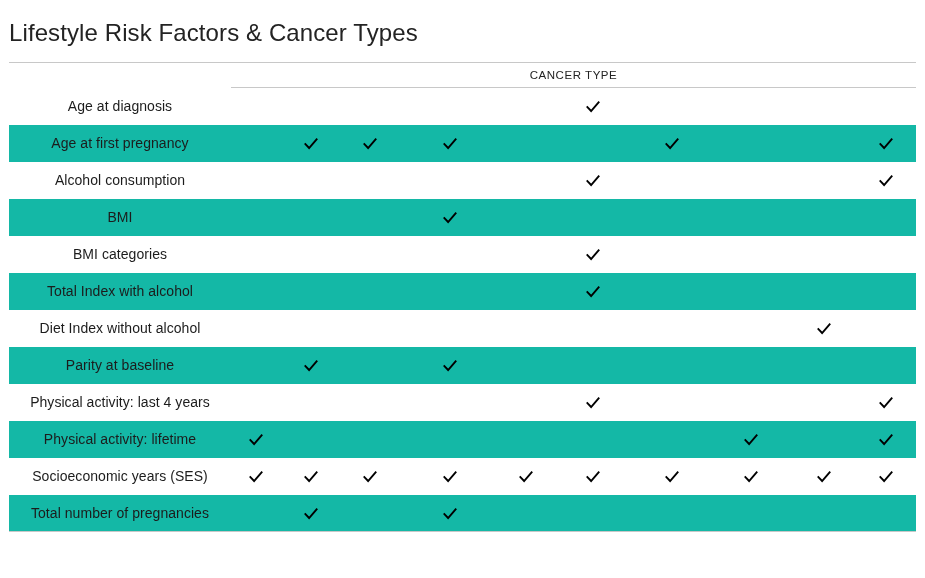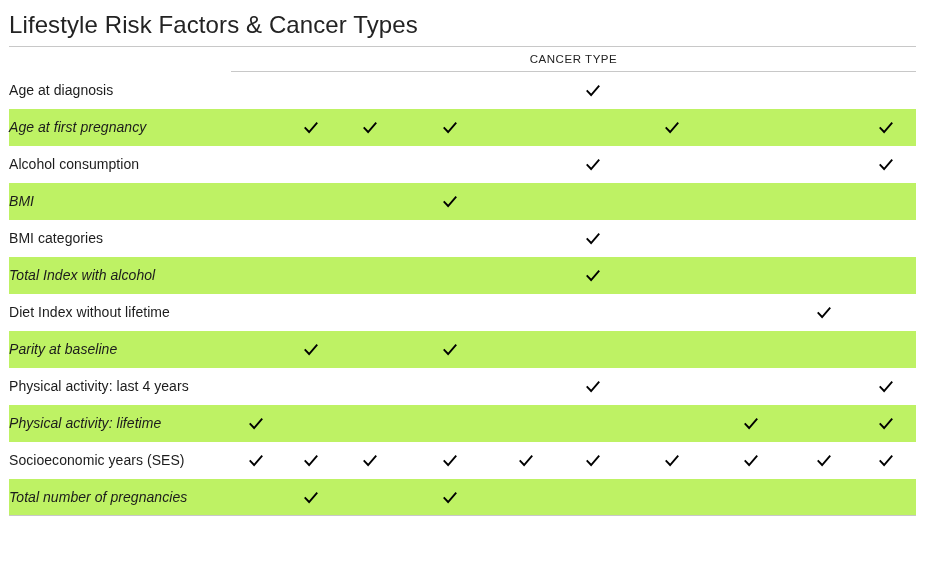--- a/index.html
+++ b/index.html
@@ -12,21 +12,21 @@
     height: 578px;
     font-family: "Liberation Sans", sans-serif;
     color: #1a1a1a;
     overflow: hidden;
   }
   .page {
     position: relative;
     width: 925px;
     height: 578px;
     box-sizing: border-box;
-    padding: 0 9px;
+    padding: 8px 9px;
     border-radius: 26px;
   }
   
   .title {
     font-size: 24px;
     font-weight: 400;
     color: #232323;
     letter-spacing: 0.1px;
     margin: 0;
     padding-top: 10px;
@@ -37,21 +37,21 @@
     font-size: 12.5px;
     font-weight: 400;
     color: #2b2b2b;
     margin: 0;
     padding-top: 4px;
     line-height: 16px;
     white-space: nowrap;
   }
   
   table.matrix {
-    margin-top: 6px;
+    margin-top: 14px;
     border-collapse: collapse;
     width: 907px;
     table-layout: fixed;
   }
   table.matrix td, table.matrix th {
     padding: 0;
     margin: 0;
   }
   
   tr.rule-top th {
@@ -92,31 +92,30 @@
     padding-left: 2px;
   }
   tr.head-row th.colhead {
     text-align: center;
   }
   
   tbody tr {
     height: 37px;
   }
   tbody tr.alt {
-    background: #bef264;
-    font-style: italic;
+    background: #14b8a6;
   }
   tbody tr:last-child td {
     border-bottom: 1.3px solid #c8c8c8;
   }
   td.factor {
     font-size: 14px;
     font-weight: 400;
     color: #1c1c1c;
-    text-align: left;
+    text-align: center;
     padding-left: 2px;
     vertical-align: middle;
     white-space: nowrap;
     letter-spacing: 0.05px;
   }
   td.cell {
     text-align: center;
     vertical-align: middle;
   }
   .check {
@@ -262,21 +261,21 @@
           <td class="cell"><span class="empty"></span></td>
           <td class="cell"><span class="check"><svg width="16" height="16" viewBox="0 0 16 16" aria-hidden="true">
                 <path d="M2.4 8.1 L6.1 12.0 L13.6 3.4" fill="none" stroke="#000000" stroke-width="1.9" stroke-linecap="square" stroke-linejoin="miter"></path>
               </svg></span></td>
           <td class="cell"><span class="empty"></span></td>
           <td class="cell"><span class="empty"></span></td>
           <td class="cell"><span class="empty"></span></td>
           <td class="cell"><span class="empty"></span></td>
         </tr>
         <tr>
-          <td class="factor">Diet Index without lifetime</td>
+          <td class="factor">Diet Index without alcohol</td>
           <td class="cell"><span class="empty"></span></td>
           <td class="cell"><span class="empty"></span></td>
           <td class="cell"><span class="empty"></span></td>
           <td class="cell"><span class="empty"></span></td>
           <td class="cell"><span class="empty"></span></td>
           <td class="cell"><span class="empty"></span></td>
           <td class="cell"><span class="empty"></span></td>
           <td class="cell"><span class="empty"></span></td>
           <td class="cell"><span class="check"><svg width="16" height="16" viewBox="0 0 16 16" aria-hidden="true">
                 <path d="M2.4 8.1 L6.1 12.0 L13.6 3.4" fill="none" stroke="#000000" stroke-width="1.9" stroke-linecap="square" stroke-linejoin="miter"></path>

